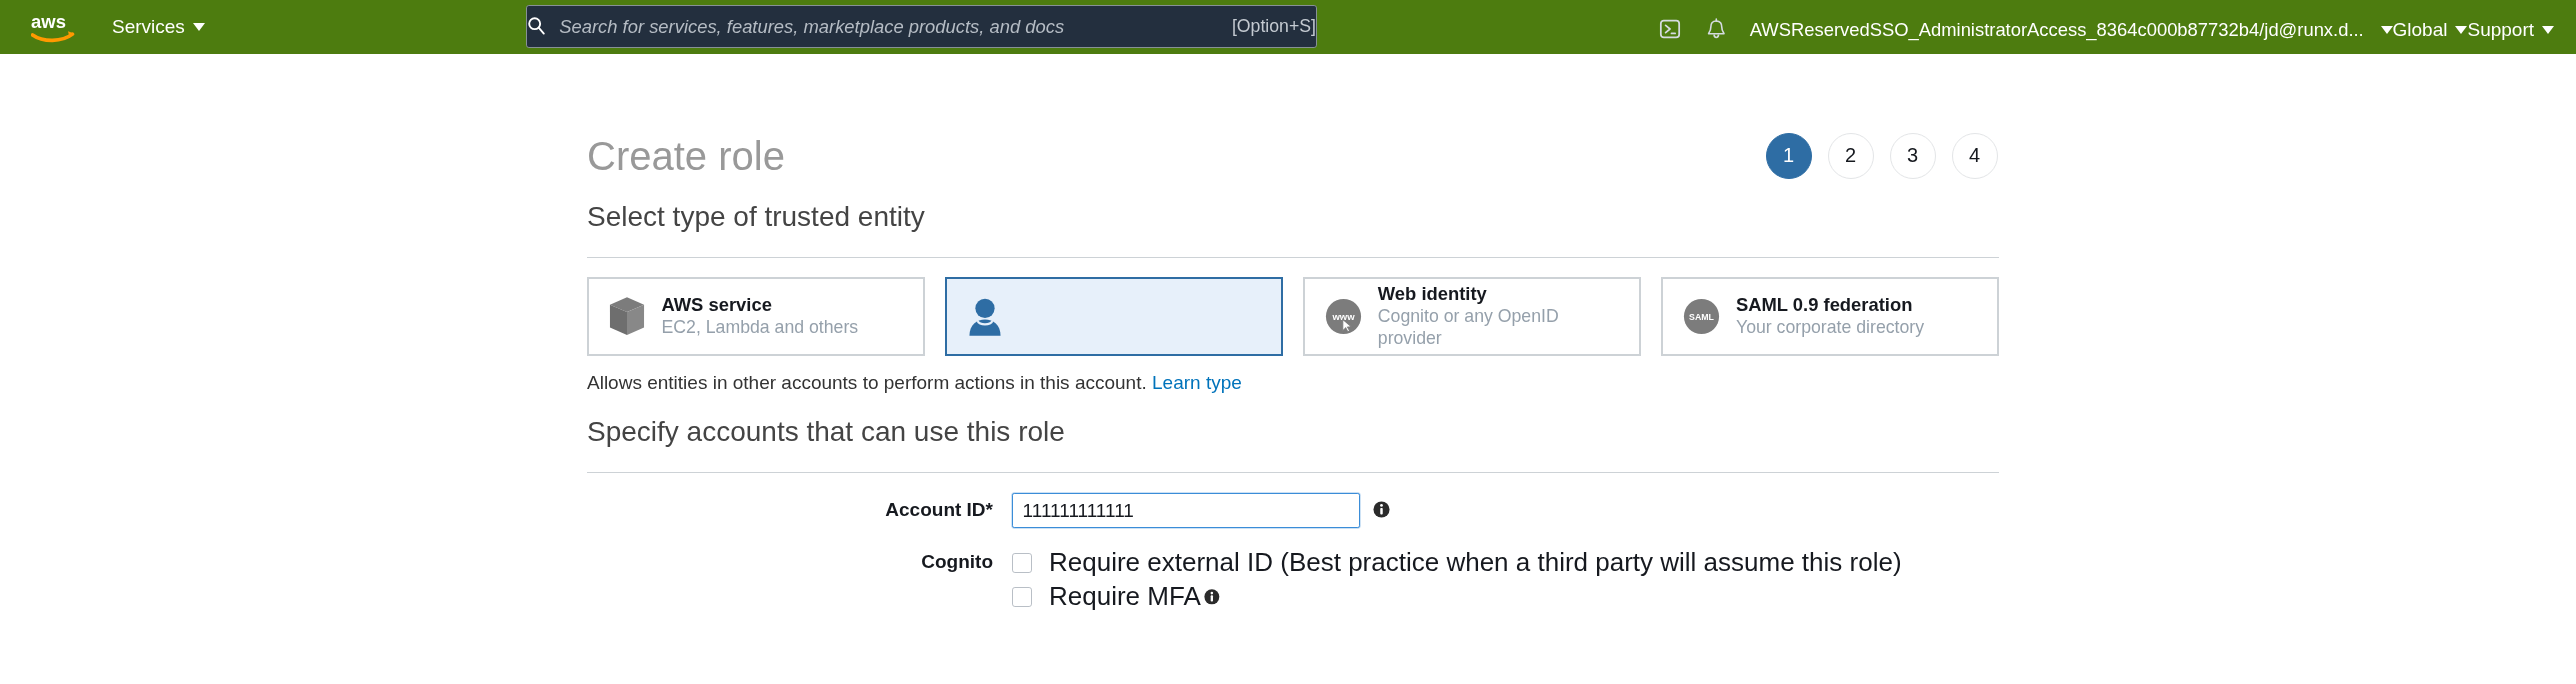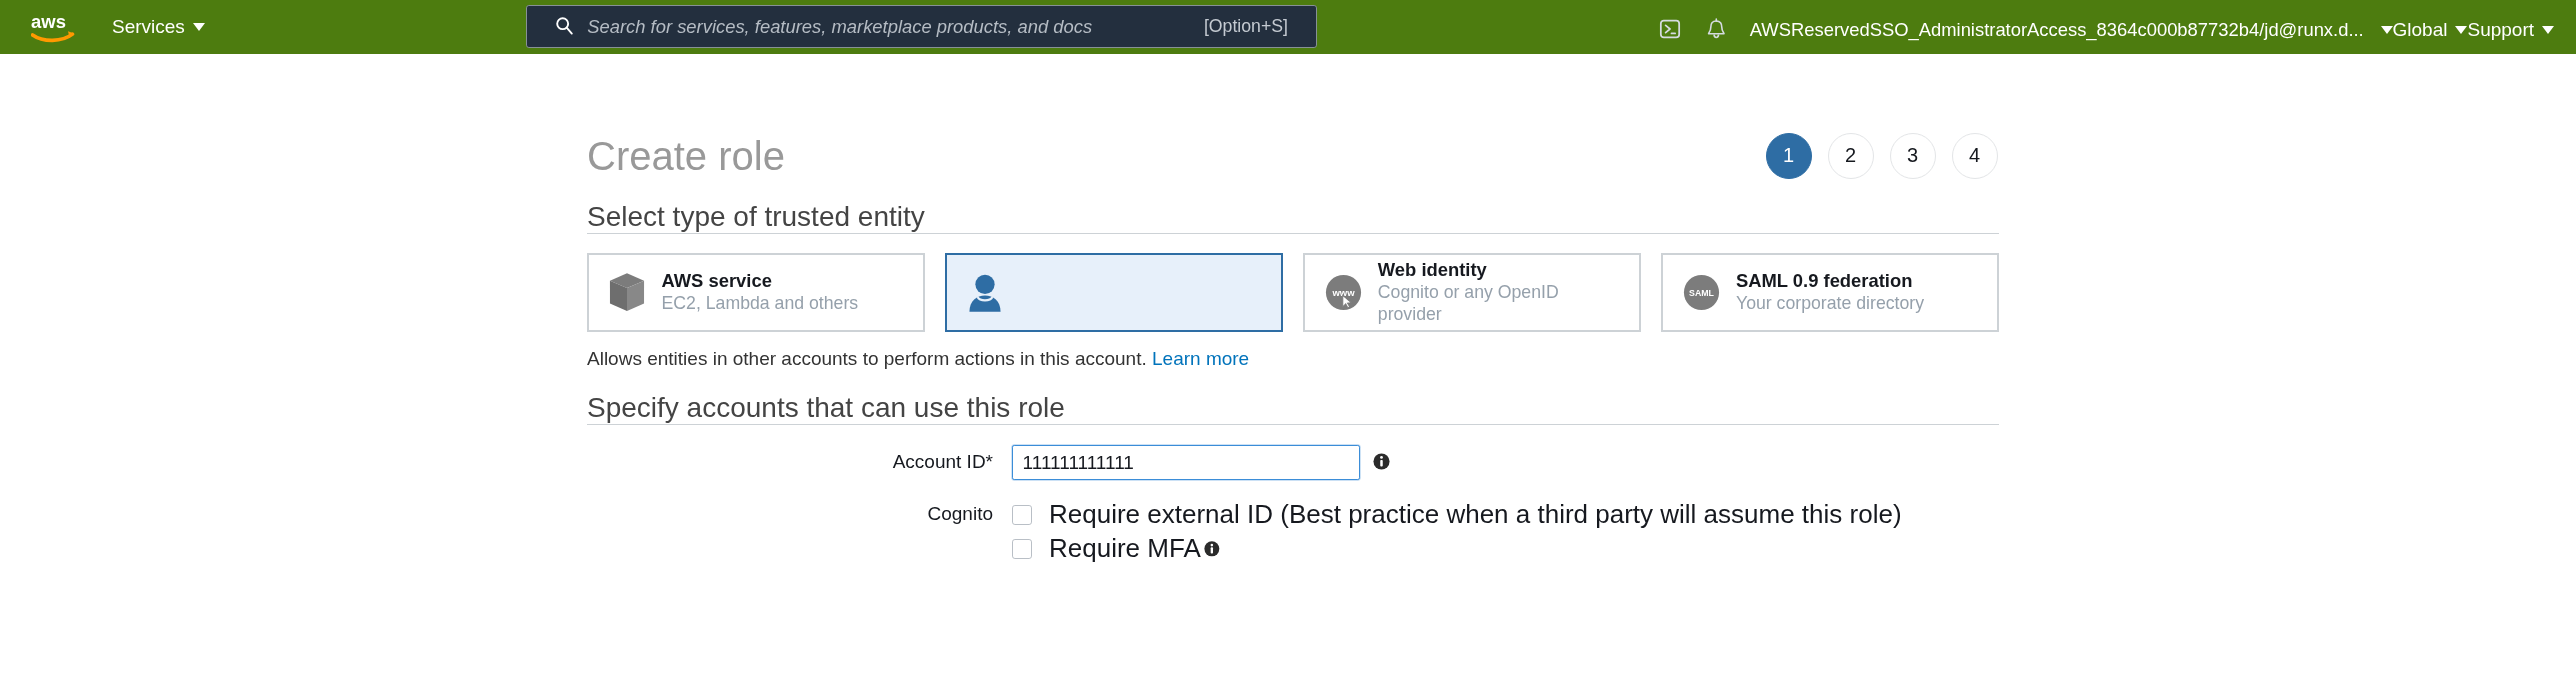--- a/index.html
+++ b/index.html
@@ -43,21 +43,21 @@
     position: absolute;
     left: 526px;
     top: 5.1px;
     width: 791px;
     height: 43px;
     background: #232f3e;
     border: 1.5px solid #879196;
     border-radius: 2.9px;
     display: flex;
     align-items: center;
-    padding: 0 28px;
+    padding: 0 0;
   }
   .search-icon { flex: 0 0 auto; margin-right: 13.2px; }
   .search-ph {
     color: #b5bcc4;
     font-size: 18.4px;
     font-style: italic;
     flex: 1 1 auto;
     white-space: nowrap;
   }
   .search-kbd {
@@ -128,21 +128,21 @@
     background: #2e6da4;
     border-color: #2e6da4;
     color: #ffffff;
   }
 
   .section-head {
     font-size: 28px;
     color: #444444;
     font-weight: 400;
     padding-top: 17.7px;
-    padding-bottom: 0;
+    padding-bottom: 24px;
     border-bottom: 1.5px solid #cdd2d6;
     line-height: 1.18;
   }
 
   
   .cards {
     display: flex;
     gap: 20.6px;
     margin-top: 19px;
   }
@@ -194,21 +194,21 @@
     display: flex;
     align-items: flex-start;
     margin-top: 20.6px;
   }
   .form-label {
     width: 425px;
     flex: 0 0 425px;
     text-align: right;
     padding-right: 19px;
     font-size: 19px;
-    font-weight: normal;
+    font-weight: bold;
     color: #16191f;
     line-height: 34px;
   }
   .form-field { flex: 1 1 auto; display: flex; align-items: center; }
   .acct-input {
     width: 348px;
     height: 35px;
     border: 1.5px solid #3b8dd8;
     border-radius: 2.2px;
     background: #ffffff;
@@ -388,21 +388,21 @@
         <div class="card-txt">
           <div class="card-title">SAML 0.9 federation</div>
           <div class="card-sub">Your corporate directory</div>
         </div>
       </div>
 
     </div>
 
     <div class="desc">
       <span>Allows entities in other accounts to perform actions in this account.</span>
-      <a>Learn more</a>
+      <a>Learn type</a>
     </div>
 
     <div class="section-head" style="padding-top:19px;">Specify accounts that can use this role</div>
 
     <div class="form-row">
       <div class="form-label">Account ID*</div>
       <div class="form-field">
         <input class="acct-input" type="text" value="111111111111" style="">
         <span class="info-icon">
           <svg width="19" height="19" viewBox="0 0 26 26" aria-hidden="true">

